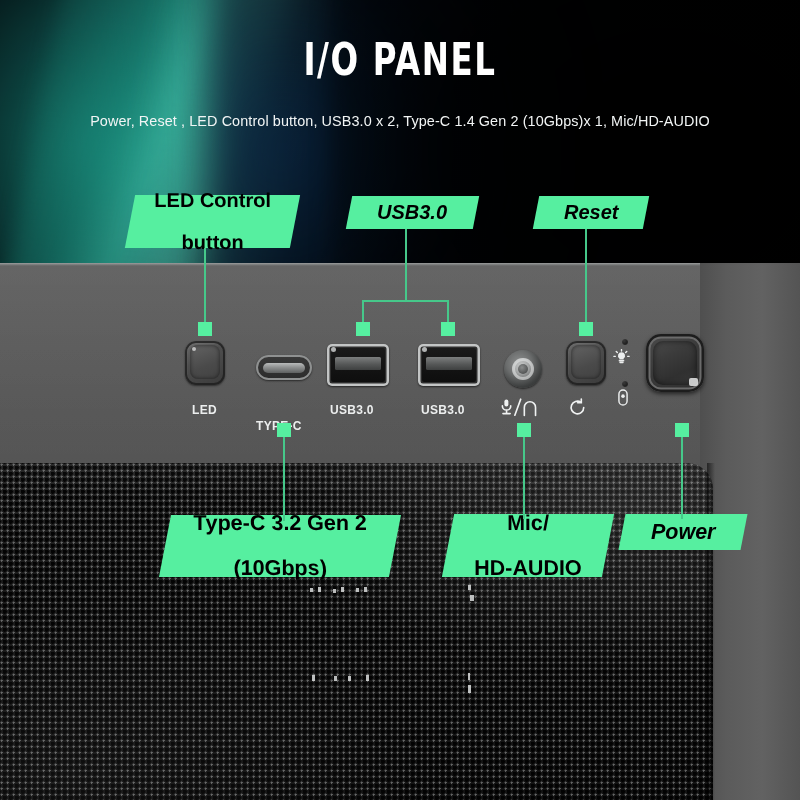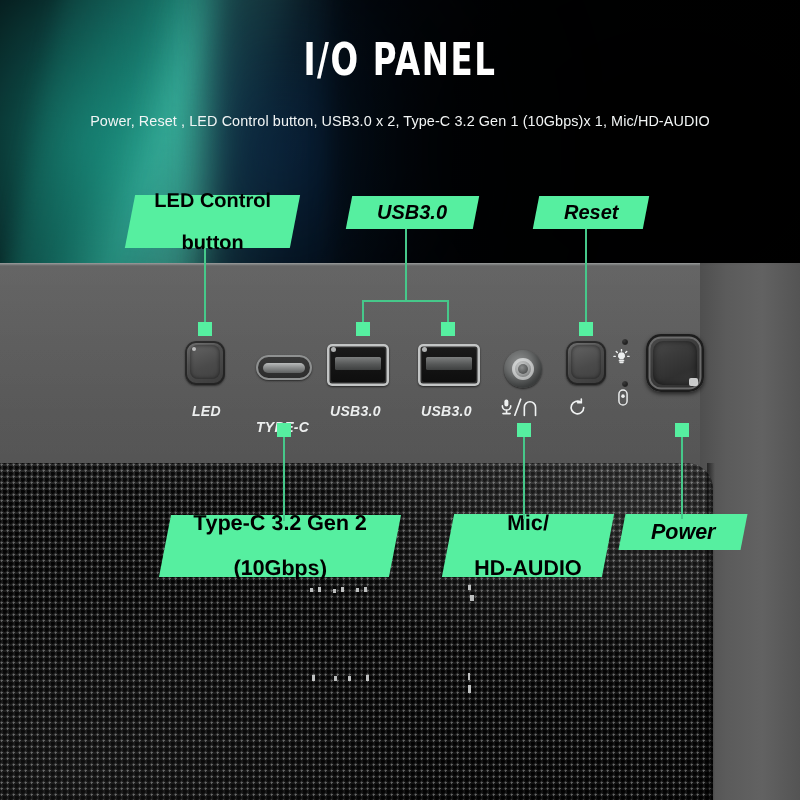--- a/index.html
+++ b/index.html
@@ -144,21 +144,21 @@
         background:radial-gradient(circle at 35% 32%,#3a3a3a,#0d0d0d);
         box-shadow:inset 0 0 1px rgba(255,255,255,.25);}
   .ind-dot-1{left:622px;top:339px;}
   .ind-dot-2{left:622px;top:381px;}
 
   .ind-icon{position:absolute;color:#e9ebeb;line-height:1;}
   .ind-bulb{left:613px;top:349px;}
   .ind-hdd{left:617px;top:389px;}
 
   
-  .plabel{position:absolute;color:#eceeee;font-size:14px;font-style:italic;
+  .plabel{position:absolute;color:#eceeee;font-size:12px;
         font-weight:700;letter-spacing:.3px;white-space:nowrap;}
   .glyph{position:absolute;color:#f0f2f2;white-space:nowrap;}
 
   
   .tag{position:absolute;background:#56efa0;color:#000;font-weight:800;font-style:italic;
         display:flex;align-items:center;justify-content:center;text-align:center;
         line-height:1.04;transform:skewX(-11deg);}
   .tag span{display:block;transform:skewX(11deg);}
 
   .conn{position:absolute;background:#46c88a;}
@@ -181,21 +181,21 @@
   <div class="hero">
     <div class="hero-glow-a"></div>
     <div class="hero-glow-b"></div>
     <div class="hero-glow-c"></div>
     <div class="hero-glow-d"></div>
     <div class="hero-dark"></div>
     <div class="hero-vig"></div>
   </div>
 
   <div class="hero-title">I/O PANEL</div>
-  <div class="hero-sub">Power, Reset , LED Control button, USB3.0 x 2, Type-C 3.2 Gen 1 (10Gbps)x 1, Mic/HD-AUDIO</div>
+  <div class="hero-sub">Power, Reset , LED Control button, USB3.0 x 2, Type-C 1.4 Gen 2 (10Gbps)x 1, Mic/HD-AUDIO</div>
 
   <div class="chassis"></div>
   <div class="chassis-hl"></div>
   <div class="chassis-shade"></div>
   <div class="chassis-right"></div>
 
   <div class="mesh">
     <div class="mesh-sheen"></div>
     <div class="mesh-speck" style="left:310px;top:125px;width:3px;height:4px;"></div>
     <div class="mesh-speck" style="left:318px;top:124px;width:3px;height:5px;"></div>

